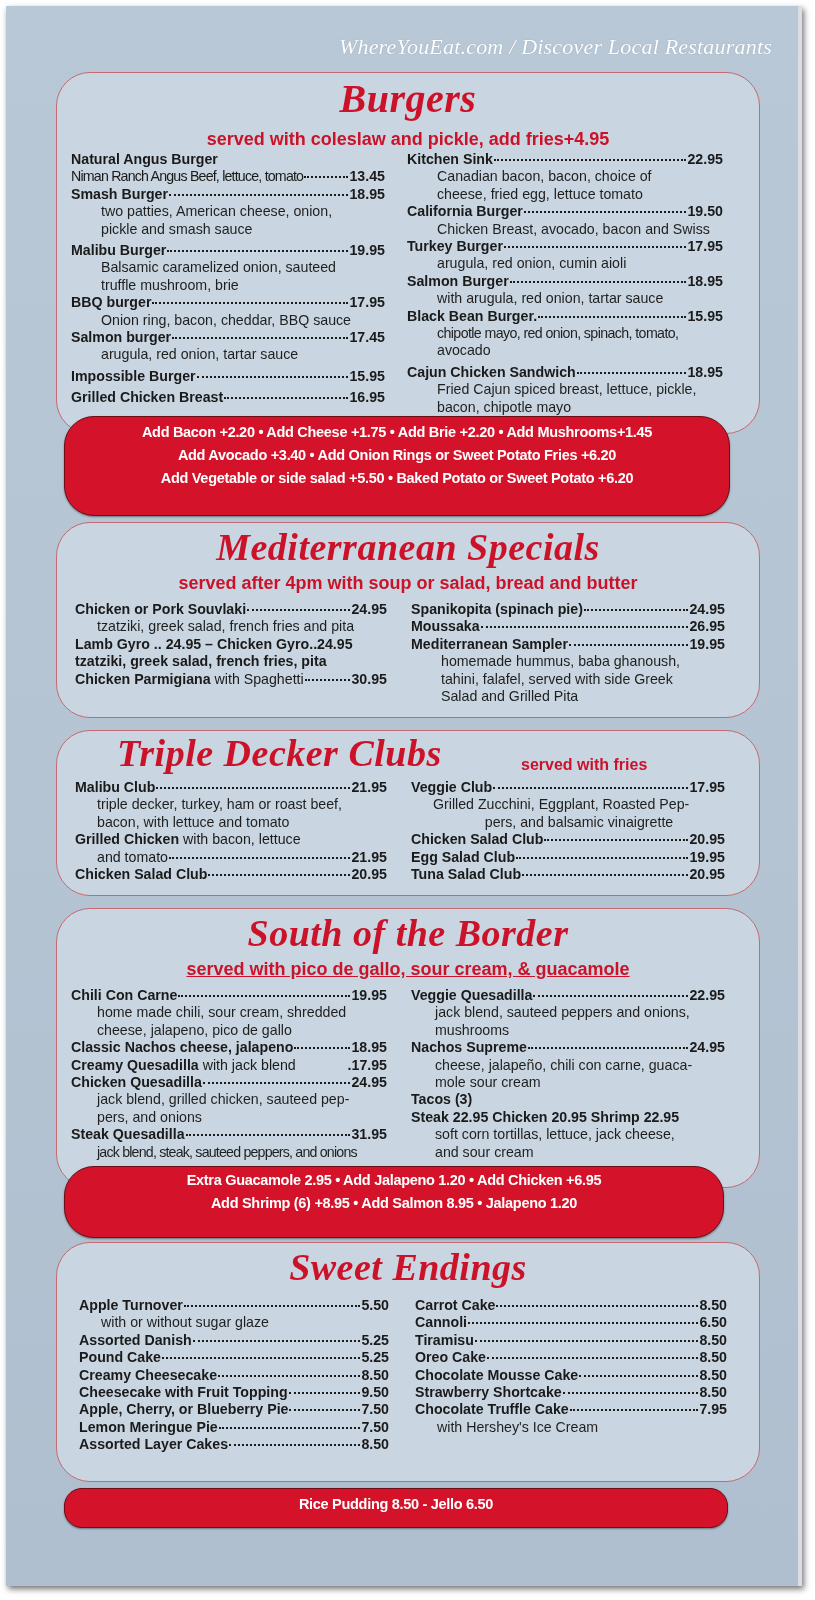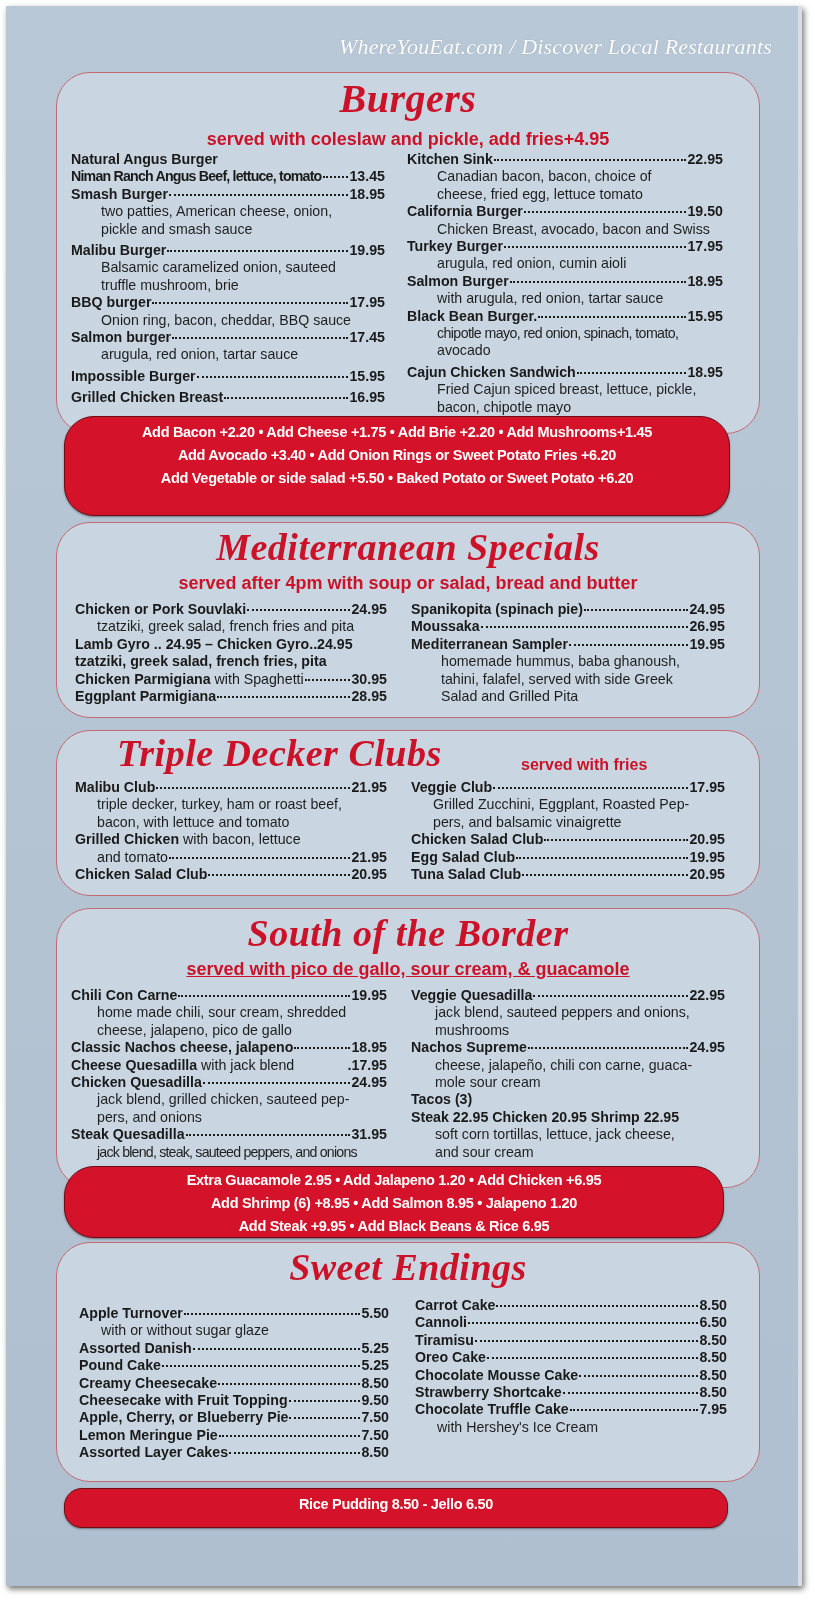--- a/index.html
+++ b/index.html
@@ -67,21 +67,21 @@
 
   <section class="panel" style="top:66px;height:362px;">
     <div class="panel-title" style="top:2px;font-size:40px;">Burgers</div>
     <div class="panel-sub" style="top:56px;">served with coleslaw and pickle, add fries+4.95</div>
 
     <div class="col" style="left:14px;top:78px;width:314px;">
       <div class="item">
           <span class="name">Natural Angus Burger</span>
         </div>
       <div class="item">
-        <span class="name" style="font-weight:bold;letter-spacing:-0.8px;">Niman Ranch Angus Beef, lettuce, tomato</span>
+        <span class="name" style="font-weight:normal;letter-spacing:-0.8px;">Niman Ranch Angus Beef, lettuce, tomato</span>
           <span class="dots"></span>
           <span class="price">13.45</span>
       </div>
       <div class="item">
           <span class="name">Smash Burger</span>
           <span class="dots"></span>
           <span class="price">18.95</span>
         </div>
       <div class="desc">two patties, American cheese, onion,</div>
       <div class="desc">pickle and smash sauce</div>
@@ -184,25 +184,20 @@
           <span class="name">Lamb Gyro .. 24.95 – Chicken Gyro..24.95</span>
         </div>
       <div class="item">
           <span class="name">tzatziki, greek salad, french fries, pita</span>
         </div>
       <div class="item">
           <span class="name"><span>Chicken Parmigiana</span><span class="light"> with Spaghetti</span></span>
           <span class="dots"></span>
           <span class="price">30.95</span>
         </div>
-      <div class="item">
-          <span class="name">Eggplant Parmigiana</span>
-          <span class="dots"></span>
-          <span class="price">28.95</span>
-        </div>
     </div>
 
     <div class="col" style="left:354px;top:78px;width:314px;">
       <div class="item">
           <span class="name">Spanikopita (spinach pie)</span>
           <span class="dots"></span>
           <span class="price">24.95</span>
         </div>
       <div class="item">
           <span class="name">Moussaka</span>
@@ -247,21 +242,21 @@
         </div>
     </div>
 
     <div class="col" style="left:354px;top:48px;width:314px;">
       <div class="item">
           <span class="name">Veggie Club</span>
           <span class="dots"></span>
           <span class="price">17.95</span>
         </div>
       <div class="desc" style="padding-left:22px;">Grilled Zucchini, Eggplant, Roasted Pep-</div>
-      <div class="desc" style="padding-left:22px;">pers, and balsamic vinaigrette</div>
+      <div class="desc" style="padding-left:22px;text-align:center;">pers, and balsamic vinaigrette</div>
       <div class="item">
           <span class="name">Chicken Salad Club</span>
           <span class="dots"></span>
           <span class="price">20.95</span>
         </div>
       <div class="item">
           <span class="name">Egg Salad Club</span>
           <span class="dots"></span>
           <span class="price">19.95</span>
         </div>
@@ -284,21 +279,21 @@
           <span class="price">19.95</span>
         </div>
       <div class="desc" style="padding-left:26px;">home made chili, sour cream, shredded</div>
       <div class="desc" style="padding-left:26px;">cheese, jalapeno, pico de gallo</div>
       <div class="item">
           <span class="name">Classic Nachos cheese, jalapeno</span>
           <span class="dots"></span>
           <span class="price">18.95</span>
         </div>
       <div class="item">
-          <span class="name"><span>Cheese Quesadilla</span><span class="light"> with jack blend</span></span>
+          <span class="name"><span>Creamy Quesadilla</span><span class="light"> with jack blend</span></span>
           <span style="flex:1"></span>
           <span class="price">.17.95</span>
         </div>
       <div class="item">
           <span class="name">Chicken Quesadilla</span>
           <span class="dots"></span>
           <span class="price">24.95</span>
         </div>
       <div class="desc" style="padding-left:26px;">jack blend, grilled chicken, sauteed pep-</div>
       <div class="desc" style="padding-left:26px;">pers, and onions</div>
@@ -332,27 +327,26 @@
           <span class="name">Steak 22.95 Chicken 20.95 Shrimp 22.95</span>
         </div>
       <div class="desc" style="padding-left:24px;">soft corn tortillas, lettuce, jack cheese,</div>
       <div class="desc" style="padding-left:24px;">and sour cream</div>
     </div>
   </section>
 
   <div class="addon-bar" style="left:58px;top:1160px;width:660px;height:72px;padding-top:2px;">
     <div class="line">Extra Guacamole 2.95 • Add Jalapeno 1.20 • Add Chicken +6.95</div>
     <div class="line">Add Shrimp (6) +8.95 • Add Salmon 8.95 • Jalapeno 1.20</div>
-    <div class="line">Add Steak +9.95 • Add Black Beans &amp; Rice 6.95</div>
   </div>
 
   <section class="panel" style="top:1236px;height:240px;">
     <div class="panel-title" style="top:2px;font-size:38px;">Sweet Endings</div>
 
-    <div class="col" style="left:22px;top:54px;width:310px;margin-top:8px;">
+    <div class="col" style="left:22px;top:54px;width:310px;">
       <div class="item">
           <span class="name">Apple Turnover</span>
           <span class="dots"></span>
           <span class="price">5.50</span>
         </div>
       <div class="desc" style="padding-left:22px;">with or without sugar glaze</div>
       <div class="item">
           <span class="name">Assorted Danish</span>
           <span class="dots"></span>
           <span class="price">5.25</span>

